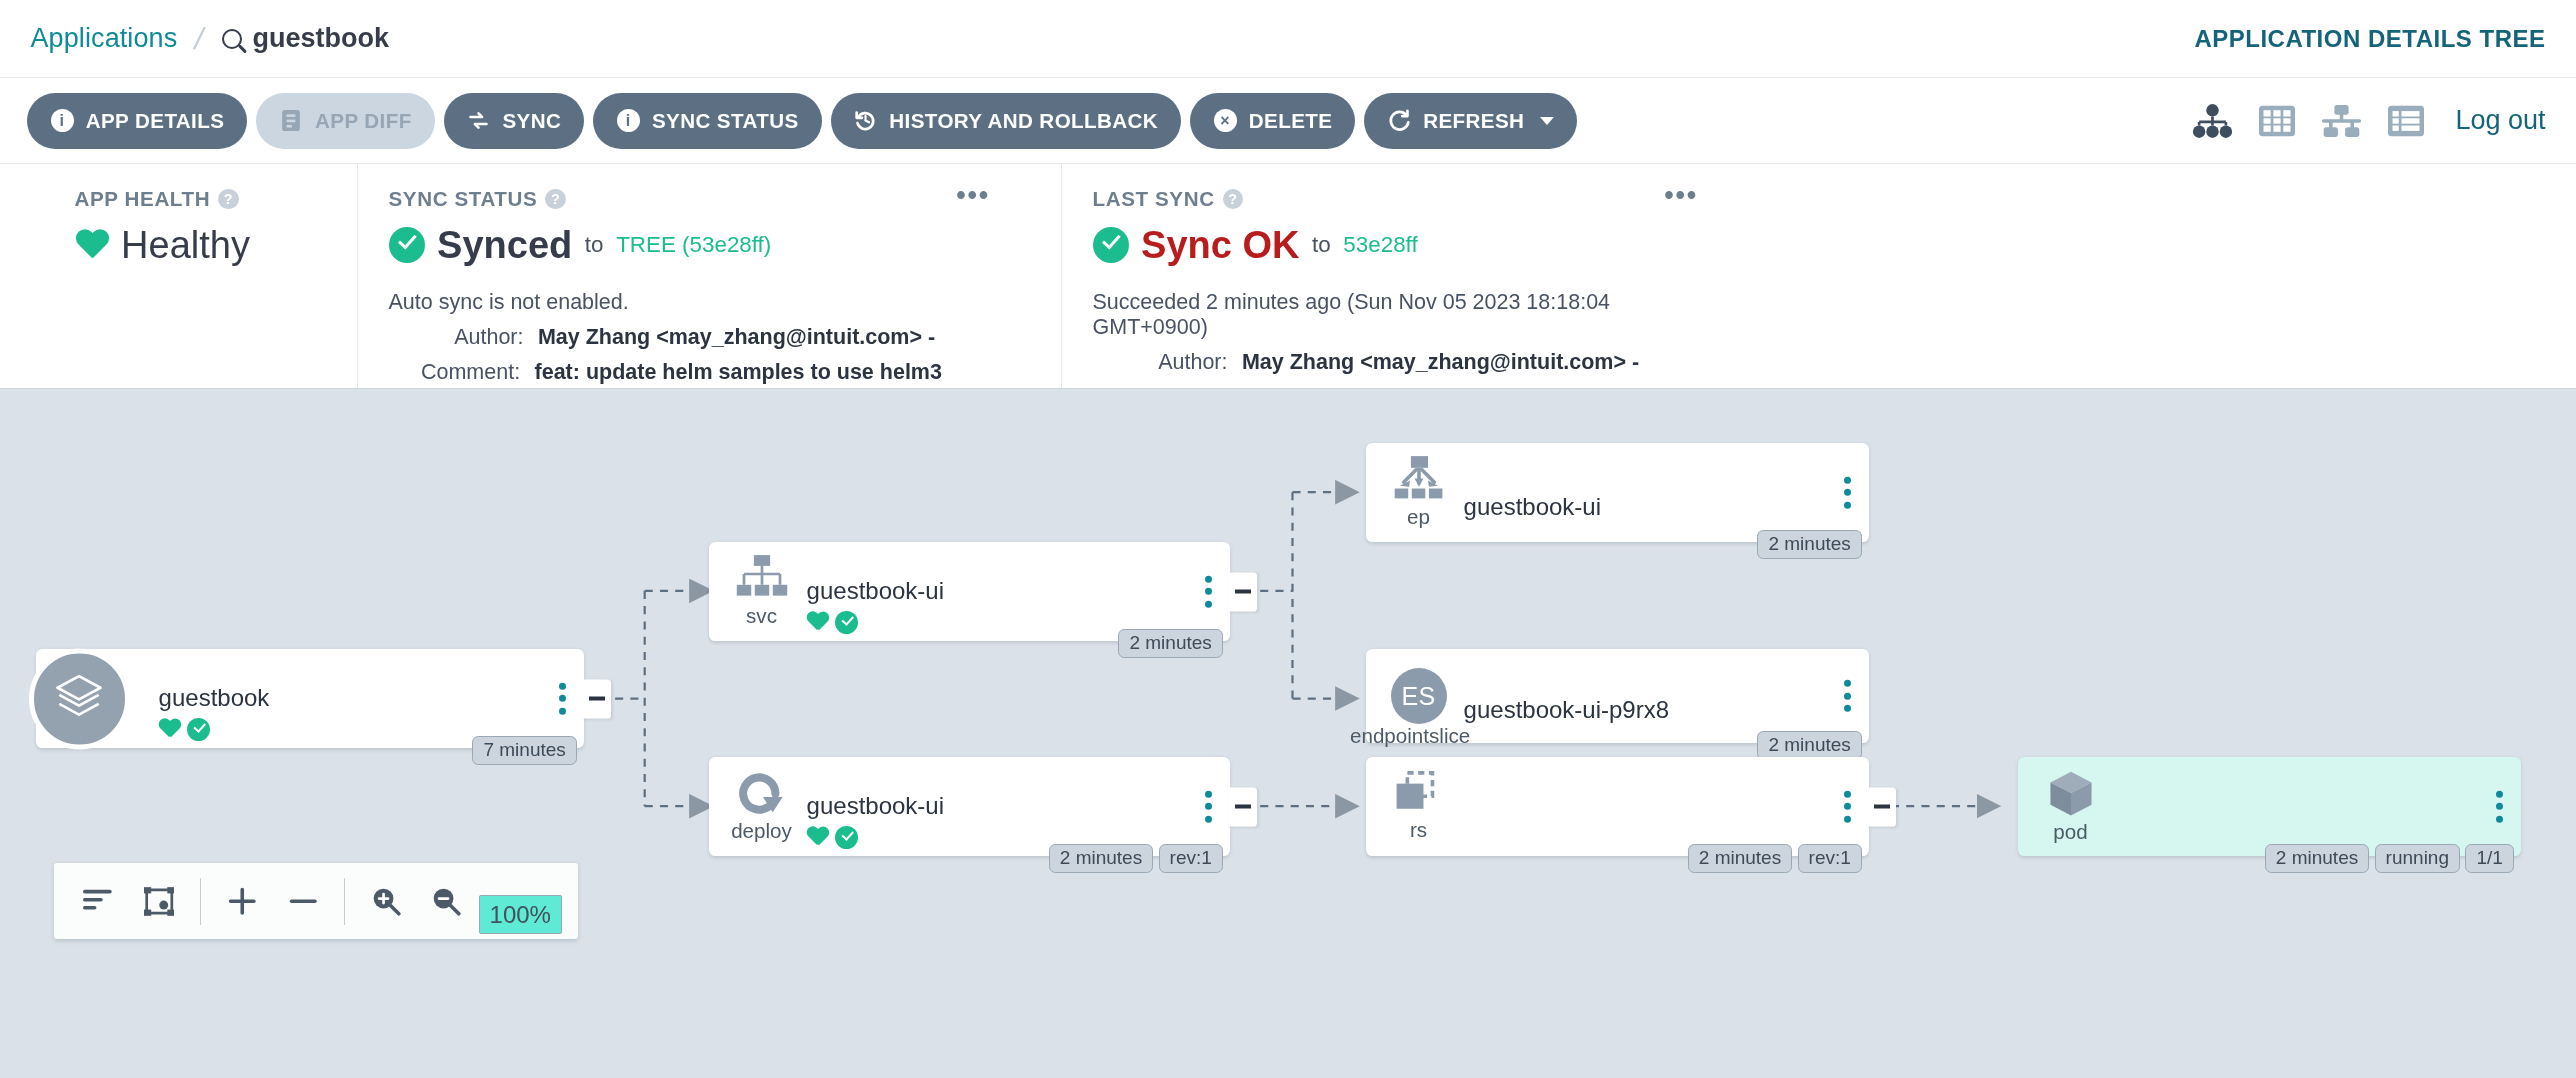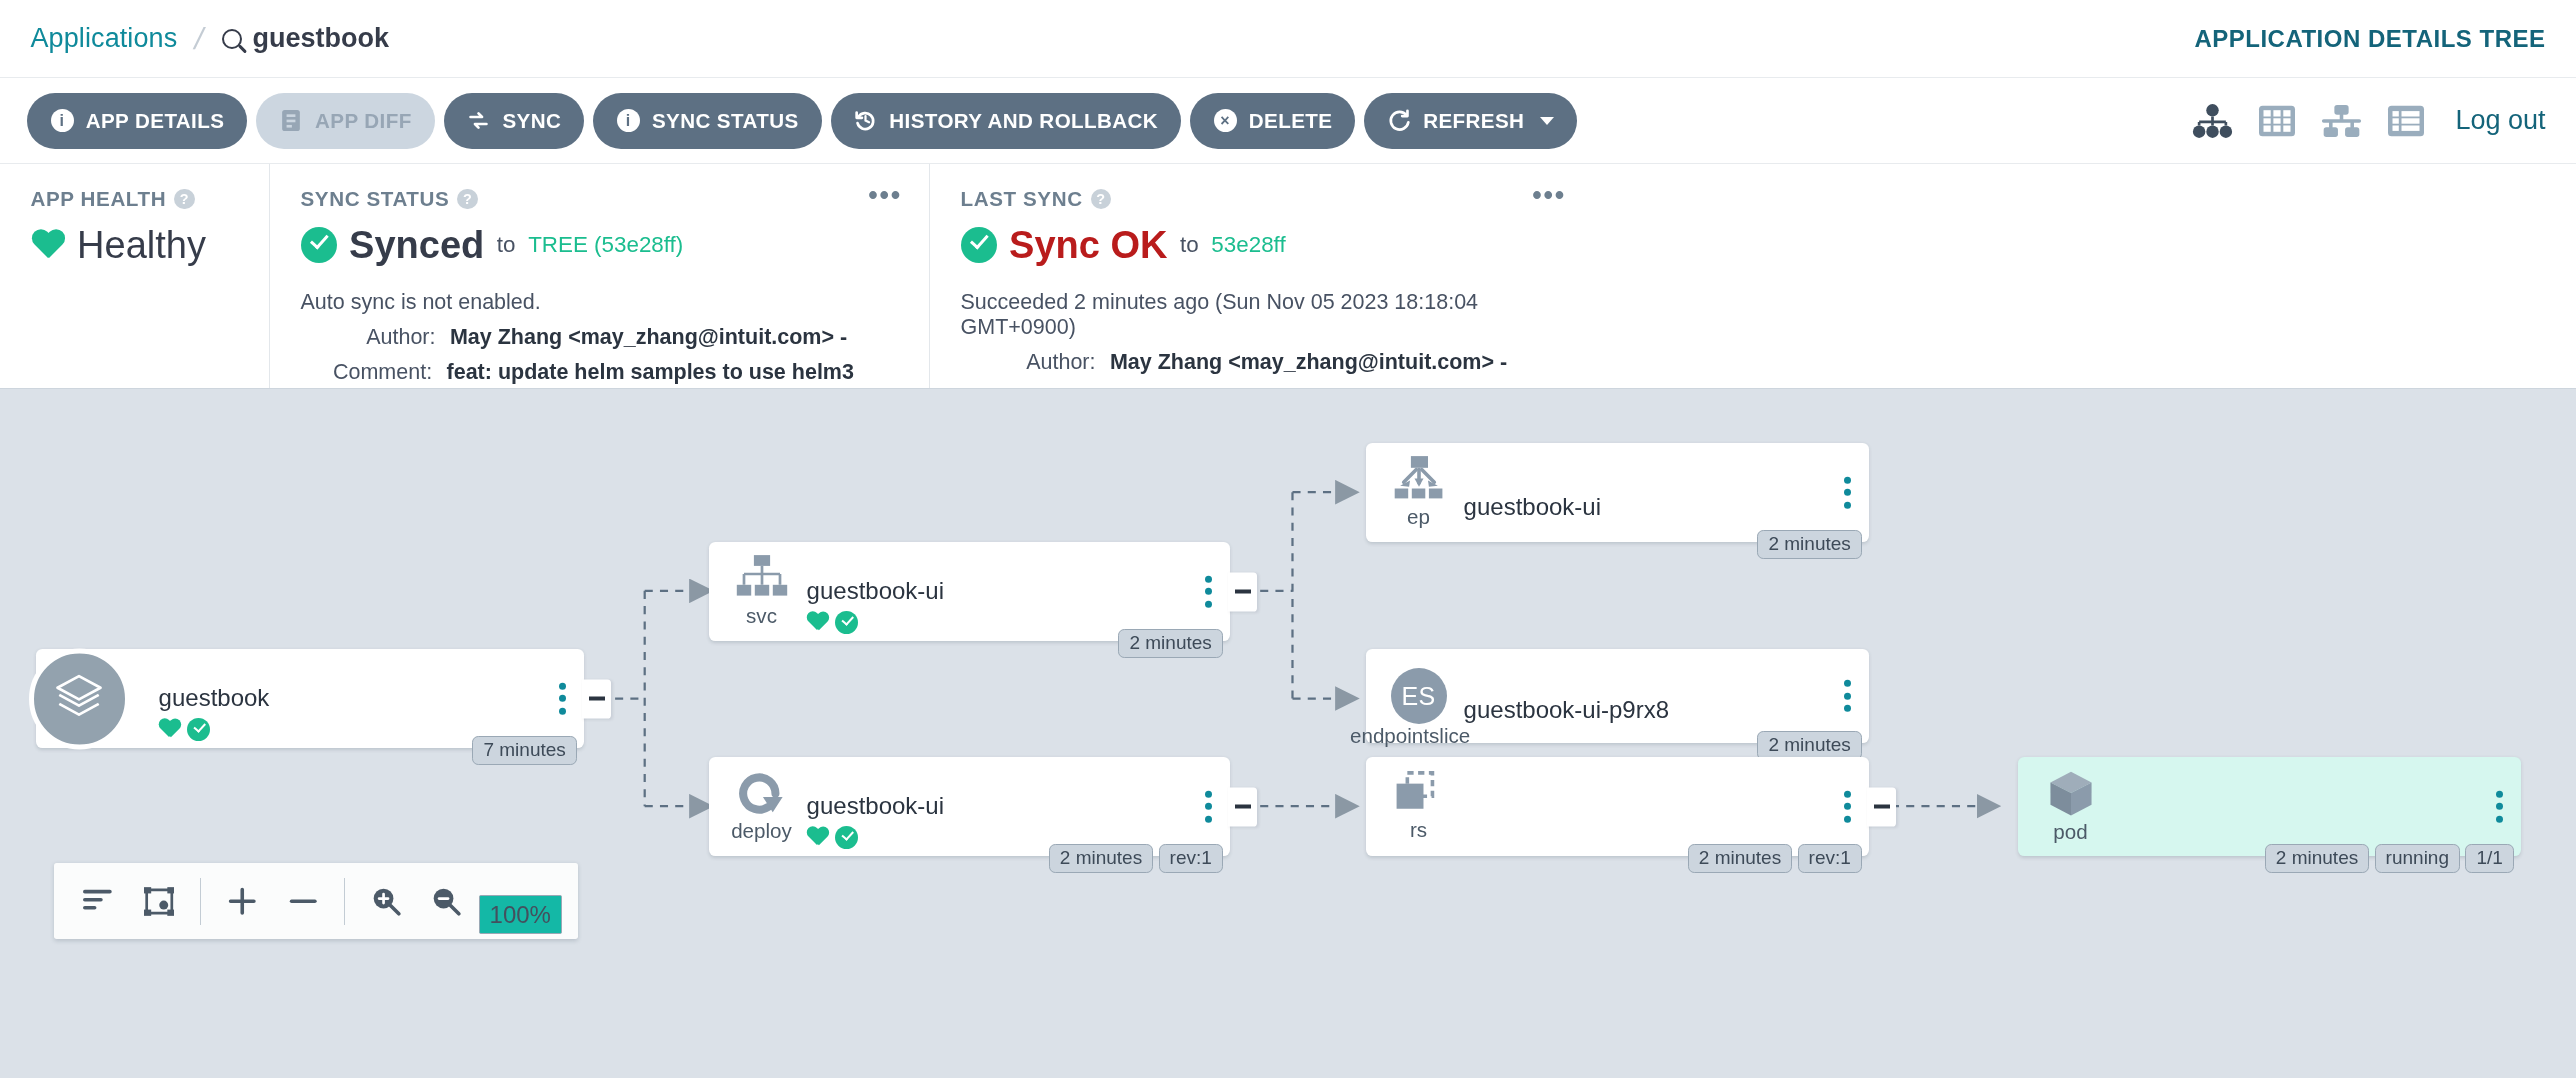--- a/index.html
+++ b/index.html
@@ -77,21 +77,21 @@
   }
   .viewicons {
     position: absolute; right: 30.5px; top: 50%; transform: translateY(-50%);
     display: flex; align-items: center; gap: 25px;
   }
   .vicon { cursor: pointer; display: block; }
   .logout { color: #14647a; font-size: 27px; cursor: pointer; margin-left: 5.4px; }
 
   
   .statusrow { display: flex; height: 224px; background: #fff; }
-  .panel { padding: 23px 30.5px 0 30.5px; position: relative; }
+  .panel { padding: 23px 30.5px 0 30.5px; position: relative; margin-left: 44px; }
   .panel.health { width: 269px; }
   .panel.sync   { width: 660px; border-left: 0.9px solid #e3e7eb; }
   .panel.last   { width: 664px; border-left: 0.9px solid #e3e7eb; }
   .panel-title {
     display: flex; align-items: center; gap: 8px;
     color: #6d7f8f; font-size: 20.6px; font-weight: 700; letter-spacing: 0.6px;
   }
   .qmark {
     width: 20.6px; height: 20.6px; border-radius: 50%; background: #c8d1d9;
     color: #fff; font-size: 14.4px; font-weight: 700; line-height: 20.6px;
@@ -140,21 +140,21 @@
   .zoomtoolbar {
     position: absolute; left: 54px; top: 474px;
     height: 76px; background: #fbfcfc; border-radius: 2.7px;
     box-shadow: 0 1.8px 4.5px rgba(40,55,70,.18);
     display: flex; align-items: center; padding: 0 16px; gap: 3.6px;
   }
   .zt { width: 57px; height: 54px; display: flex; align-items: center;
         justify-content: center; cursor: pointer; }
   .zt-div { width: 0.9px; height: 47px; background: #c3ccd4; margin: 0 9px; }
   .pct {
-    border: 0.9px solid #9aa8b5; background: #14b8a6; color: #44505e;
+    border: 0.9px solid #9aa8b5; background: #5eead4; color: #44505e;
     font-size: 24px; padding: 4.5px 10px; border-radius: 1.8px; cursor: pointer; margin-top: 27px;
   }
 
   
   .node {
     position: absolute; background: #fff; border-radius: 6.3px;
     box-shadow: 0 1.8px 3.6px rgba(45,60,75,.16);
   }
   .node.hl { background: #d6f7ef; }
   .node-inner { display: flex; align-items: center; height: 100%; padding-left: 20px; }

